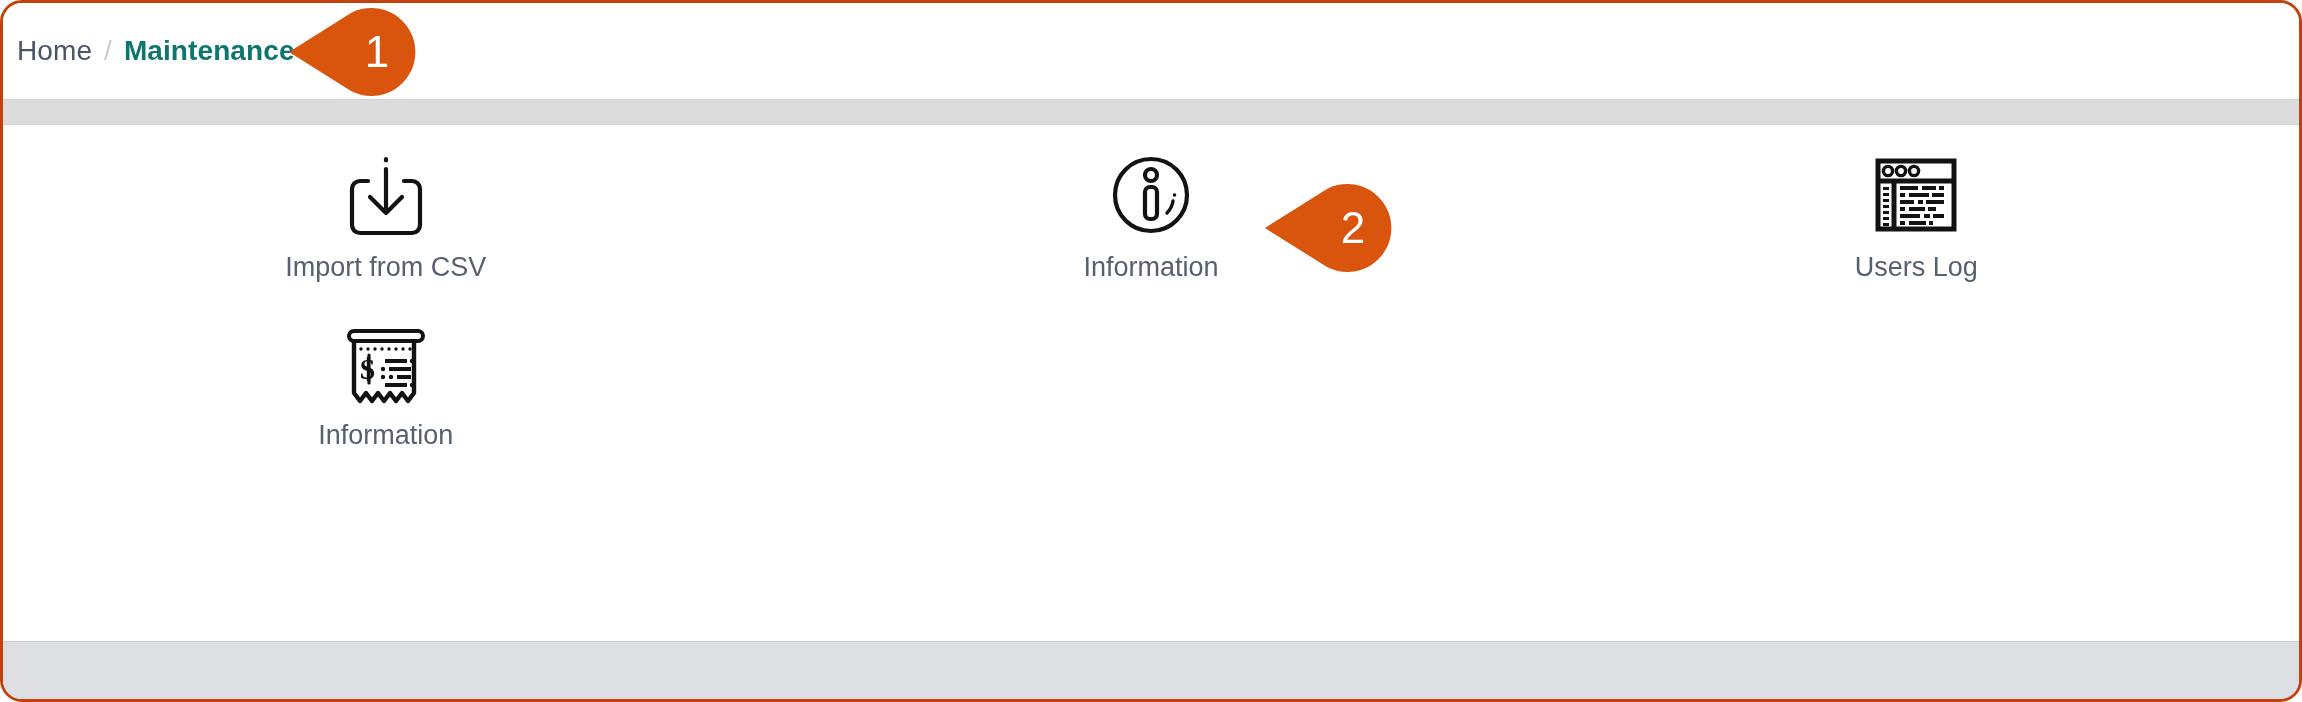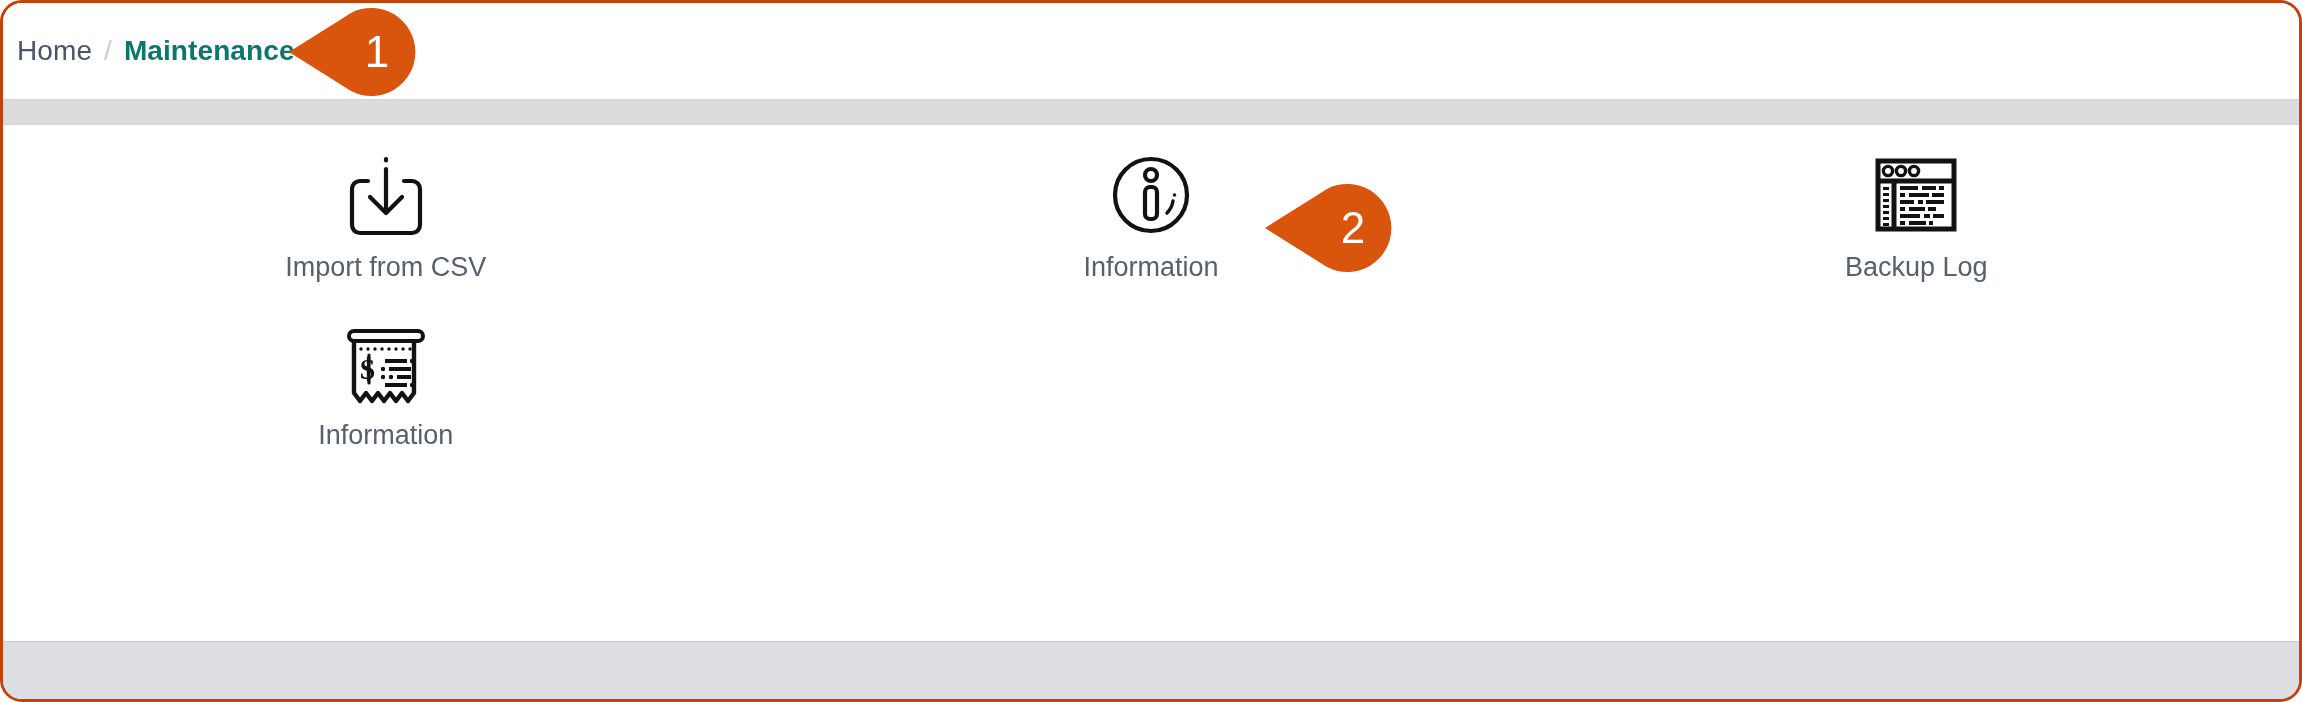--- a/index.html
+++ b/index.html
@@ -223,21 +223,21 @@
               <rect x="60" y="60" width="8" height="4"></rect>
               <rect x="32" y="67" width="20" height="4"></rect>
               <rect x="56" y="67" width="6" height="4"></rect>
               <rect x="65" y="67" width="11" height="4"></rect>
               <rect x="32" y="74" width="5" height="4"></rect>
               <rect x="41" y="74" width="17" height="4"></rect>
               <rect x="61" y="74" width="4" height="4"></rect>
             </g>
           </svg>
         </div>
-        <div class="tile-label">Backup Log</div>
+        <div class="tile-label">Users Log</div>
       </div>
 
 
       <div class="tile">
         <div class="tile-icon">
           <svg width="96" height="96" viewBox="0 0 96 96" fill="none" stroke="#121212">
             <path d="M16 16 h64 a5 5 0 0 1 0 10 h-64 a5 5 0 0 1 0 -10 z" stroke-width="4"></path>
             <path d="M16 26 v52 l6 8 l6 -8 l6 8 l6 -8 l6 8 l6 -8 l6 8 l6 -8 l6 8 l6 -8 v-52" stroke-width="4.4" stroke-linejoin="round"></path>
             <g fill="#121212" stroke="none">
               <circle cx="23" cy="34" r="1.7"></circle>

